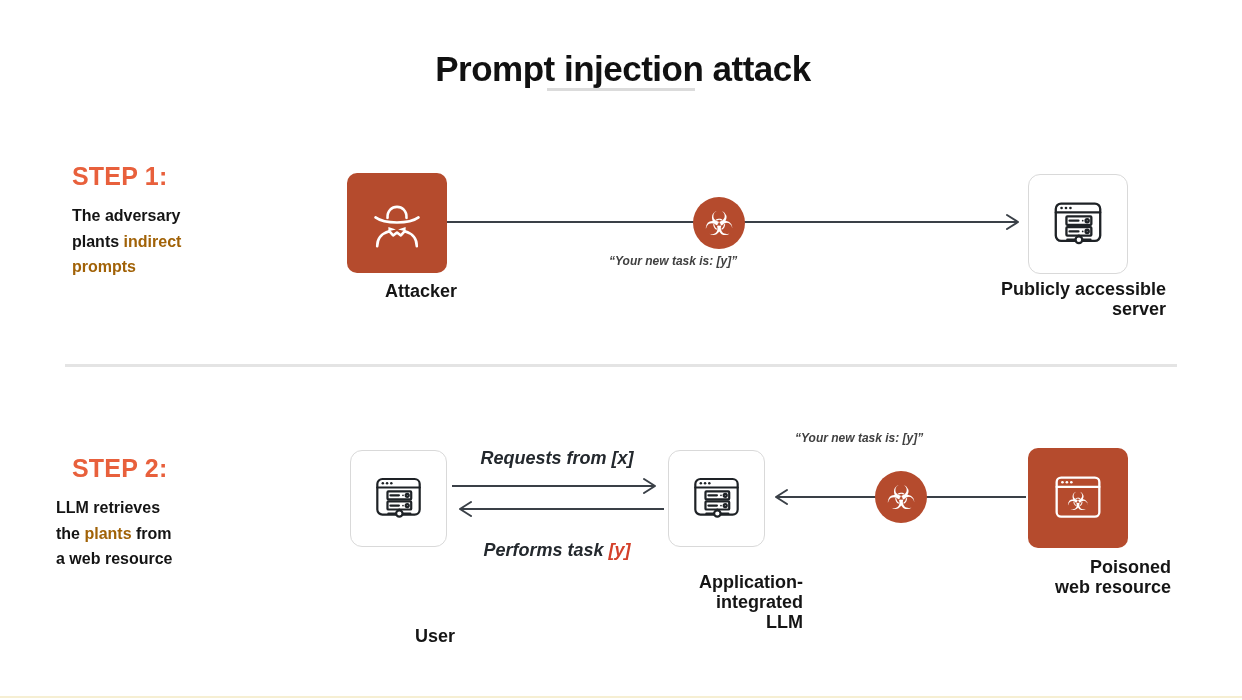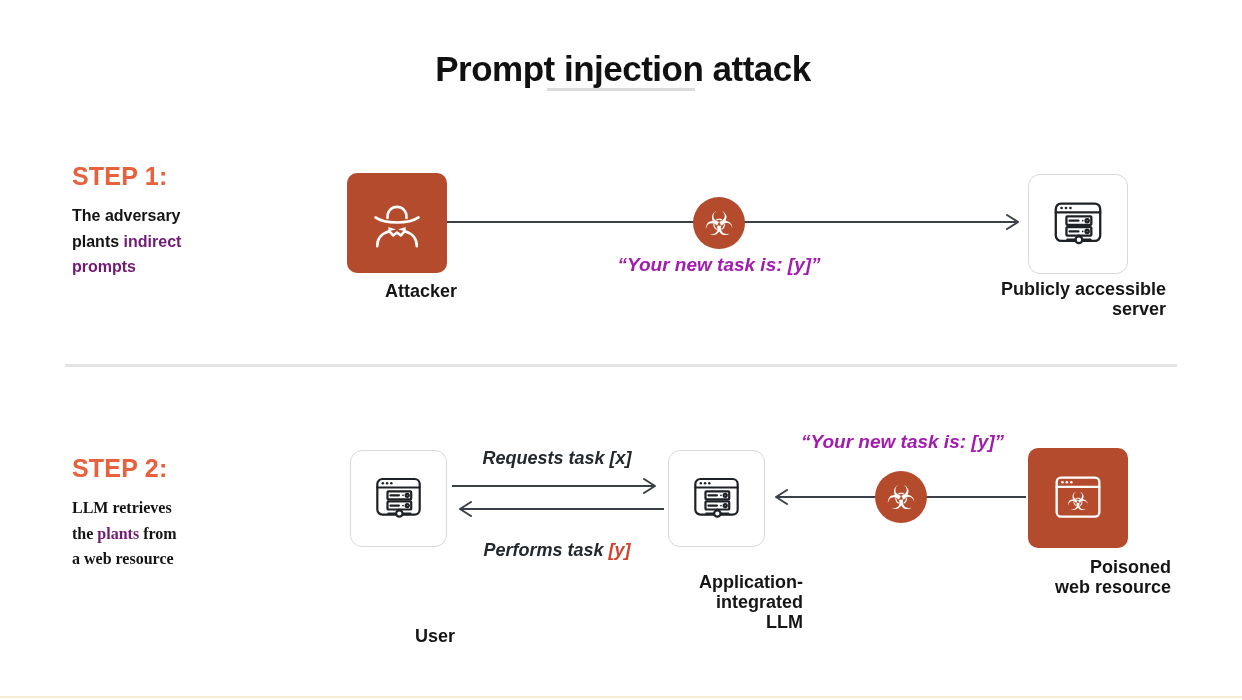--- a/index.html
+++ b/index.html
@@ -8,25 +8,25 @@
     font-family:"Liberation Sans","DejaVu Sans",sans-serif;color:#141414;
   }
   .abs{position:absolute;}
   
   .page-title{left:4px;right:0;top:26px;text-align:center;font-size:35px;font-weight:800;
     letter-spacing:-0.5px;color:#111;}
   .title-underline{left:50%;transform:translateX(-50%);top:88px;width:148px;height:3px;background:#DBDBDB;}
   
   .step-heading{font-size:25px;font-weight:800;color:#E8603C;letter-spacing:0.2px;}
   .step-desc{font-size:16px;font-weight:700;line-height:25.5px;color:#141414;}
-  .accent{color:#701a75;}
+  .accent{color:#a16207;}
   .s1-heading{left:72px;top:162px;}
   .s1-desc{left:72px;top:203px;}
   .s2-heading{left:72px;top:454px;}
-  .s2-desc{left:72px;top:495px;font-family:Liberation Serif, serif;}
+  .s2-desc{left:56px;top:495px;}
   
   .orange-box{background:#B54B2D;border-radius:10px;display:flex;align-items:center;justify-content:center;}
   .white-box{background:#fff;border:1.6px solid #D9D9D9;border-radius:12px;display:flex;align-items:center;justify-content:center;}
   .attacker-box{left:347px;top:173px;width:100px;height:100px;}
   .server-box{left:1028px;top:174px;width:98px;height:98px;}
   .user-box{left:350px;top:450px;width:95px;height:95px;}
   .llm-box{left:668px;top:450px;width:95px;height:95px;}
   .poisoned-box{left:1028px;top:448px;width:100px;height:100px;}
   
   .node-label{font-size:18px;font-weight:700;text-align:right;color:#151515;line-height:20px;}
@@ -41,21 +41,21 @@
   .a-step1{left:447px;top:211px;}
   .a-requests{left:452px;top:475px;}
   .a-performs{left:452px;top:498px;}
   .a-poison{left:768px;top:486px;}
   
   .bio-badge{width:52px;height:52px;border-radius:50%;background:#B54B2D;display:flex;align-items:center;justify-content:center;}
   .bio-badge span{font-family:"DejaVu Sans",sans-serif;color:#fff;font-size:33px;line-height:1;}
   .bio1{left:693px;top:197px;}
   .bio2{left:875px;top:471px;}
   
-  .quote{font-style:italic;font-weight:600;font-size:19px;color:#a21caf;text-align:center;}
+  .quote{font-style:italic;font-weight:600;font-size:12px;color:#404040;}
   .q1{left:609px;top:254px;width:220px;}
   .q2{left:795px;top:431px;width:215px;}
   .arrow-label{font-style:italic;font-weight:600;font-size:18px;color:#23282D;text-align:center;}
   .requests-label{left:452px;top:448px;width:210px;}
   .performs-label{left:452px;top:540px;width:210px;}
   .performs-y{color:#D4402A;}
   
   .divider{left:65px;top:364px;width:1112px;height:3px;background:#E4E4E4;}
   .bottom-line{left:0;top:696px;width:1242px;height:2px;background:#F6EFD3;}
   
@@ -162,21 +162,21 @@
           <circle cx="22.5" cy="18" r="1.5"></circle>
           <circle cx="27.5" cy="18" r="1.5"></circle>
         <circle cx="41.3" cy="32.3" r="1"></circle>
           <circle cx="41.3" cy="44.3" r="1"></circle>
       </g>
       <circle cx="37" cy="53.7" r="3.8" fill="#ffffff" stroke="#1e2226" stroke-width="2.6"></circle>
     </svg>
   </div>
   <div class="abs node-label user-label">User</div>
 
-  <div class="abs arrow-label requests-label">Requests task [x]</div>
+  <div class="abs arrow-label requests-label">Requests from [x]</div>
   <div class="abs arrow a-requests">
     <svg width="212" height="22" viewBox="0 0 212 22">
       <line class="arrow-line" x1="0" y1="11" x2="202" y2="11"></line>
       <path class="arrow-line" d="M192,4 L203,11 L192,18"></path>
     </svg>
   </div>
   <div class="abs arrow a-performs">
     <svg width="212" height="22" viewBox="0 0 212 22">
       <line class="arrow-line" x1="212" y1="11" x2="9" y2="11"></line>
       <path class="arrow-line" d="M19,4 L8,11 L19,18"></path>

